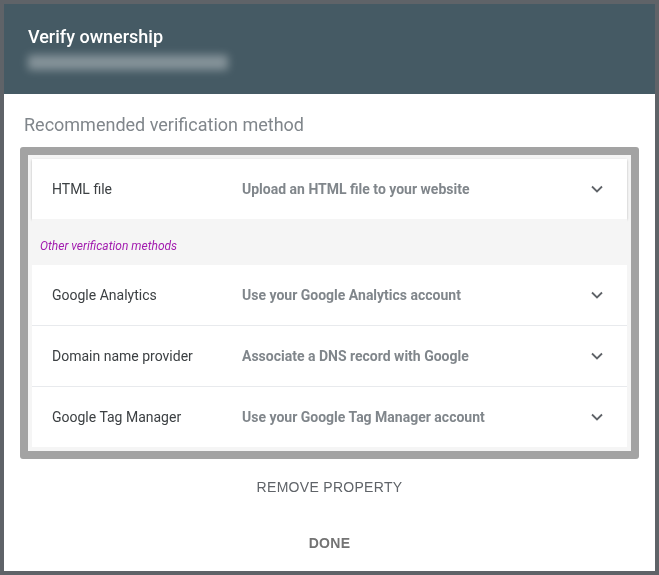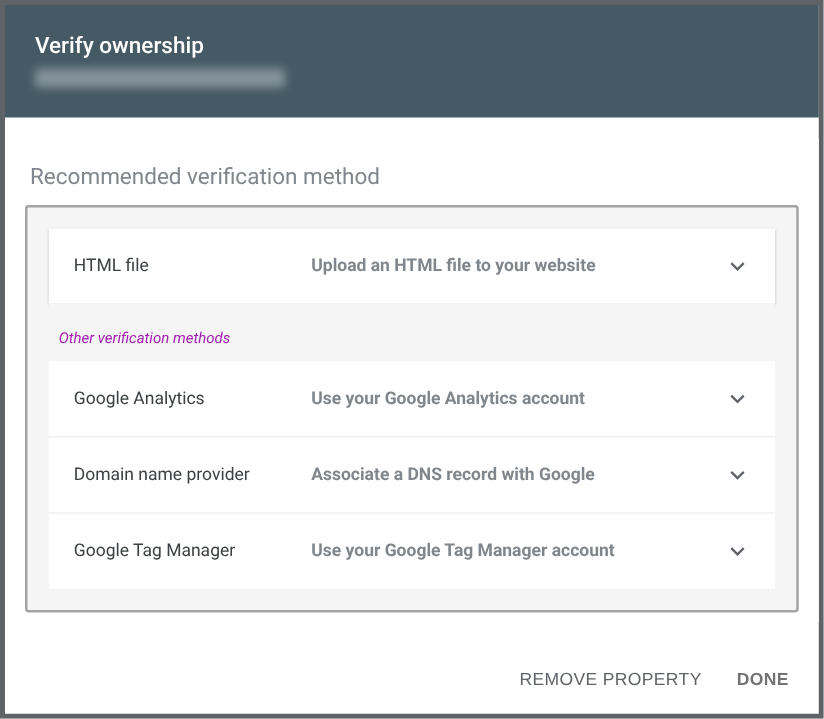--- a/index.html
+++ b/index.html
@@ -15,21 +15,20 @@
       overflow: hidden;
     }
     .dialog {
       width: 651px;
       height: 567px;
       margin: 4px;
       background: #fff;
       box-shadow: 0 0 0 4px #5f6368;
       display: flex;
       flex-direction: column;
-      gap: 17px;
     }
     .header {
       background: #455a64;
       color: #fff;
       padding: 22px 24px 24px 24px;
     }
     .header-title {
       font-size: 18px;
       font-weight: 500;
       margin-bottom: 8px;
@@ -49,23 +48,23 @@
       padding: 20px 16px 0 16px;
       overflow: hidden;
     }
     .section-label {
       font-size: 18px;
       color: #80868b;
       margin-bottom: 12px;
       margin-left: 4px;
     }
     .highlight-box {
-      border: 2px solid #a3a3a3;
+      border: 8px solid #a3a3a3;
       border-radius: 3px;
-      padding: 17px;
+      padding: 4px;
       background: #f5f5f5;
     }
     .method-row {
       background: #fff;
       display: flex;
       align-items: center;
       padding: 20px 20px;
       cursor: pointer;
       border-bottom: 1px solid #e8eaed;
     }
@@ -107,20 +106,21 @@
       padding: 20px 4px 12px 8px;
       background: #f5f5f5;
       font-style: italic;
     }
     .footer {
       display: flex;
       justify-content: flex-end;
       align-items: center;
       padding: 12px 22px;
       gap: 24px;
+      flex-direction: column;
     }
     .footer-btn {
       background: none;
       border: none;
       font-size: 14px;
       font-weight: 500;
       color: #5f6368;
       text-transform: uppercase;
       cursor: pointer;
       letter-spacing: 0.3px;

